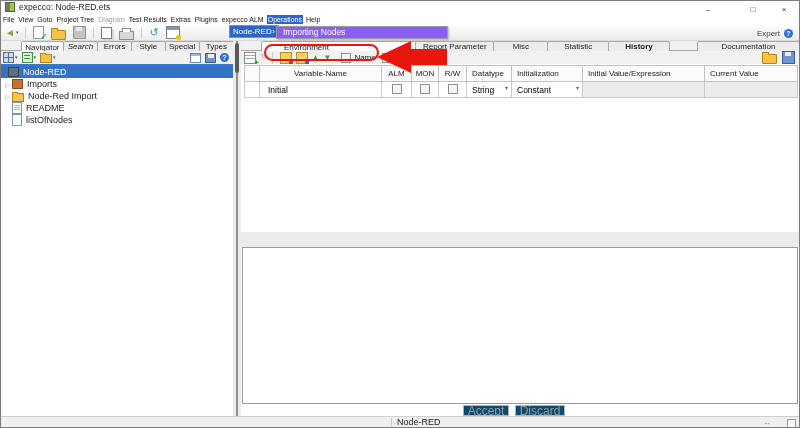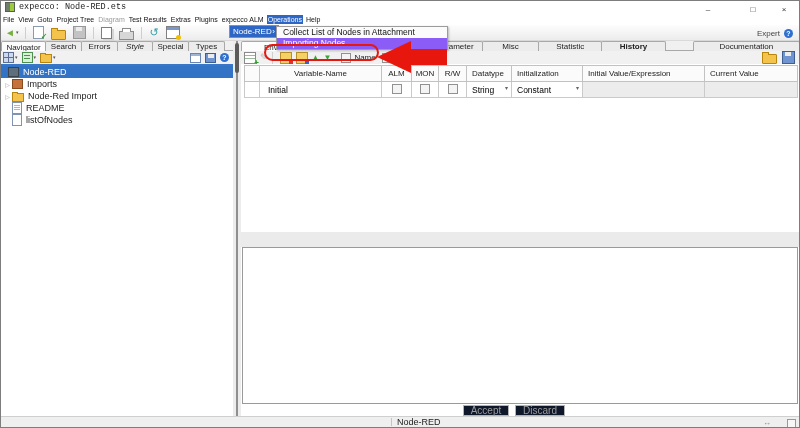--- a/index.html
+++ b/index.html
@@ -1,19 +1,19 @@
 <!DOCTYPE html>
 <html><head>
 <meta charset="utf-8">
 <style>
   html,body{margin:0;padding:0;background:#fff;font-family:"Liberation Sans",sans-serif;}
   #win{position:relative;width:798px;height:426px;border:1px solid #7d7d7d;background:#fff;overflow:hidden;}
   .abs{position:absolute;box-sizing:border-box;}
   
-  #titlebar{left:0;top:0;width:798px;height:12px;background:#ffffff;display:flex;align-items:center;font-family:Liberation Mono, monospace;}
+  #titlebar{left:0;top:0;width:798px;height:12px;background:#ffffff;display:flex;align-items:center;}
   #appicon{width:8px;height:8px;margin:0 4px 0 4px;background:
     linear-gradient(90deg,#6f7d6a 50%,#9ccc3c 50%);border:1px solid #55604f;}
   #title{font-size:8.5px;color:#222;}
   .wc{top:0;height:16px;display:flex;align-items:center;justify-content:center;font-size:8px;color:#333;z-index:10;}
   
   #menubar{left:0;top:12px;width:798px;height:12px;display:flex;align-items:center;background:#fff;}
   #menubar .mi{font-size:7px;padding:1px 1px;margin:0 1px;color:#111;white-space:nowrap;}
   #menubar .mi.dis{color:#9a9a9a;}
   #menubar .mi.hl{background:#2e66c5;color:#fff;}
   
@@ -34,21 +34,21 @@
   .i-print{width:13px;height:7px;background:#d7d7d7;border:1px solid #8b8b8b;position:relative;margin-top:5px;}
   .i-print:before{content:"";position:absolute;top:-4px;left:2px;width:7px;height:3px;background:#fff;border:1px solid #8b8b8b;border-bottom:none;}
   .i-undo{color:#2f9aa6;font-size:11px;line-height:1;}
   .i-tool{width:12px;height:11px;border:1px solid #808080;background:#fff;position:relative;}
   .i-tool:before{content:"";position:absolute;top:0;left:0;right:0;height:3px;background:#7a98c9;}
   .i-tool:after{content:"";position:absolute;right:-2px;bottom:-2px;width:5px;height:5px;background:#f0c000;border-radius:50%;}
   #expert{right:6px;top:26px;height:13px;display:flex;align-items:center;z-index:5;}
   #expert .lbl{font-size:8px;color:#444;margin-right:4px;}
   .i-help{width:9px;height:9px;border-radius:50%;background:#2f6fd0;color:#fff;font-size:7px;display:flex;align-items:center;justify-content:center;font-weight:bold;}
   
-  .tabrow{top:40px;height:10px;display:flex;border-bottom:1px solid #a8a8a8;background:#f0f0f0;}
+  .tabrow{top:40px;height:10px;display:flex;border-bottom:1px solid #a8a8a8;background:#f0f0f0;padding-left:20px;}
   .tab{border:1px solid #a8a8a8;border-bottom:none;background:#ececec;font-size:8px;color:#222;
     display:flex;align-items:center;justify-content:center;margin-right:-1px;height:10px;box-sizing:border-box;
     border-radius:2px 2px 0 0;white-space:nowrap;overflow:hidden;}
   .tab.active{background:#fcfcfc;height:11px;margin-bottom:-1px;}
   .tab.leftlabel{justify-content:flex-start;padding-left:22px;}
   
   #ltoolbar{left:0;top:50px;width:232px;height:13px;background:#f1f1f1;display:flex;align-items:center;padding-left:2px;}
   #blueline{left:0;top:63px;width:232px;height:2px;background:#3a76c8;}
   .sbtn{height:12px;display:flex;align-items:center;margin-right:4px;}
   .i-grid{width:9px;height:9px;border:1px solid #5c6f93;background:#cdd9ef;position:relative;}
@@ -97,21 +97,21 @@
   #vartable th{font-weight:normal;font-size:8px;color:#222;border:1px solid #c2c2c2;height:13px;background:#fbfbfb;overflow:hidden;white-space:nowrap;}
   #vartable td{border:1px solid #cacaca;height:13px;background:#fff;overflow:hidden;white-space:nowrap;position:relative;}
   #vartable th.l,#vartable td.l{text-align:left;padding-left:5px;}
   #vartable td.name{padding-left:8px;}
   #vartable td.c{text-align:center;}
   #vartable td.ro{background:#ececec;}
   .dd{position:absolute;right:3px;top:3px;font-size:6px;color:#666;line-height:1;}
   
   #hsplit{left:240px;top:231px;width:558px;height:15px;background:#ebebeb;}
   #lowerpane{left:241px;top:246px;width:556px;height:157px;background:#fff;border:1px solid #9a9a9a;}
-  .btn{top:404px;height:11px;border:1px solid #b4b4b4;background:#0f172a;color:#9b9b9b;font-size:10px;
+  .btn{top:404px;height:11px;border:1px solid #b4b4b4;background:#0c4a6e;color:#9b9b9b;font-size:12px;
     display:flex;align-items:center;justify-content:center;}
   
   #statusbar{left:0;top:415px;width:798px;height:11px;background:#efefef;border-top:1px solid #cfcfcf;}
   #sb-div{position:absolute;left:390px;top:1px;bottom:1px;width:1px;background:#c4c4c4;}
   #sb-text{position:absolute;left:396px;top:0;height:11px;line-height:11px;font-size:9px;color:#222;}
   #sb-resize{position:absolute;left:762px;top:0;height:11px;line-height:11px;font-size:8px;color:#888;}
   #sb-box{position:absolute;left:786px;top:2px;width:7px;height:7px;border:1px solid #999;background:#f7f7f7;}
   
   #menu1{left:228px;top:24px;width:50px;height:13px;background:#2e66c5;border:1px solid #8f8f8f;color:#fff;
     font-size:8px;display:flex;align-items:center;padding:0 3px;z-index:40;}
@@ -191,23 +191,23 @@
         <div class="i-tool"></div>
       </div>
   </div>
   <div id="expert" class="abs">
     <span class="lbl">Expert</span>
     <div class="i-help">?</div>
   </div>
 
   <div class="tabrow abs" style="left:0;width:232px;">
     <div class="tab active" style="width:45px;">Navigator</div>
-    <div class="tab" style="width:37px;">Search</div>
+    <div class="tab" style="width:37px;font-style:italic;">Search</div>
     <div class="tab" style="width:37px;">Errors</div>
-    <div class="tab" style="width:36px;font-style:italic;">Style</div>
+    <div class="tab" style="width:36px;">Style</div>
     <div class="tab" style="width:37px;">Special</div>
     <div class="tab" style="width:37px;">Types</div>
   </div>
 
   <div id="ltoolbar" class="abs">
     <div class="sbtn">
       <div class="i-grid"></div>
       <span class="caret">▾</span>
     </div>
     <div class="sbtn">
@@ -361,21 +361,20 @@
     <span id="sb-text">Node-RED</span>
     <span id="sb-resize">↔</span>
     <div id="sb-box"></div>
   </div>
 
   <div id="menu1" class="abs">
     <span>Node-RED</span>
     <span class="sub">›</span>
   </div>
   <div id="submenu" class="abs">
-    <div class="smi">Collect List of Nodes in Attachment</div>
     <div class="smi hl">Importing Nodes</div>
   </div>
 
   <div id="ellipse" class="abs"></div>
   <div id="arrowhead" class="abs"></div>
   <div id="arrowshaft" class="abs"></div>
 
 </div>
 
 </body></html>

